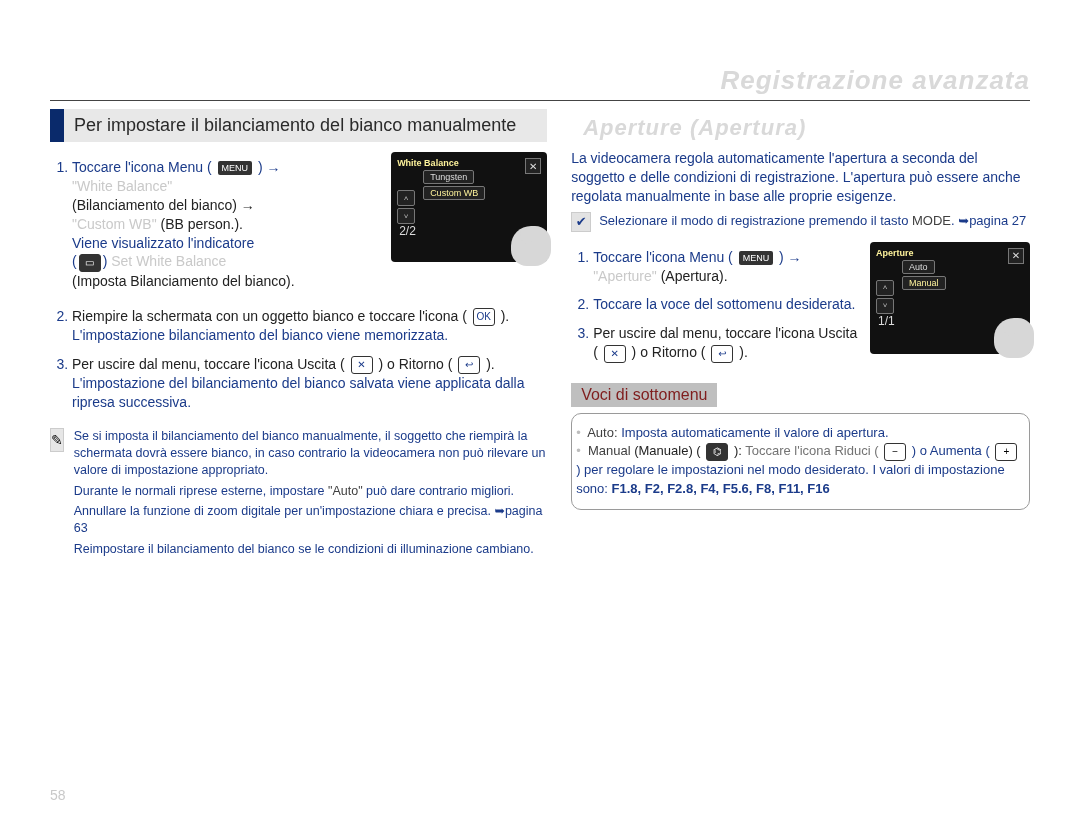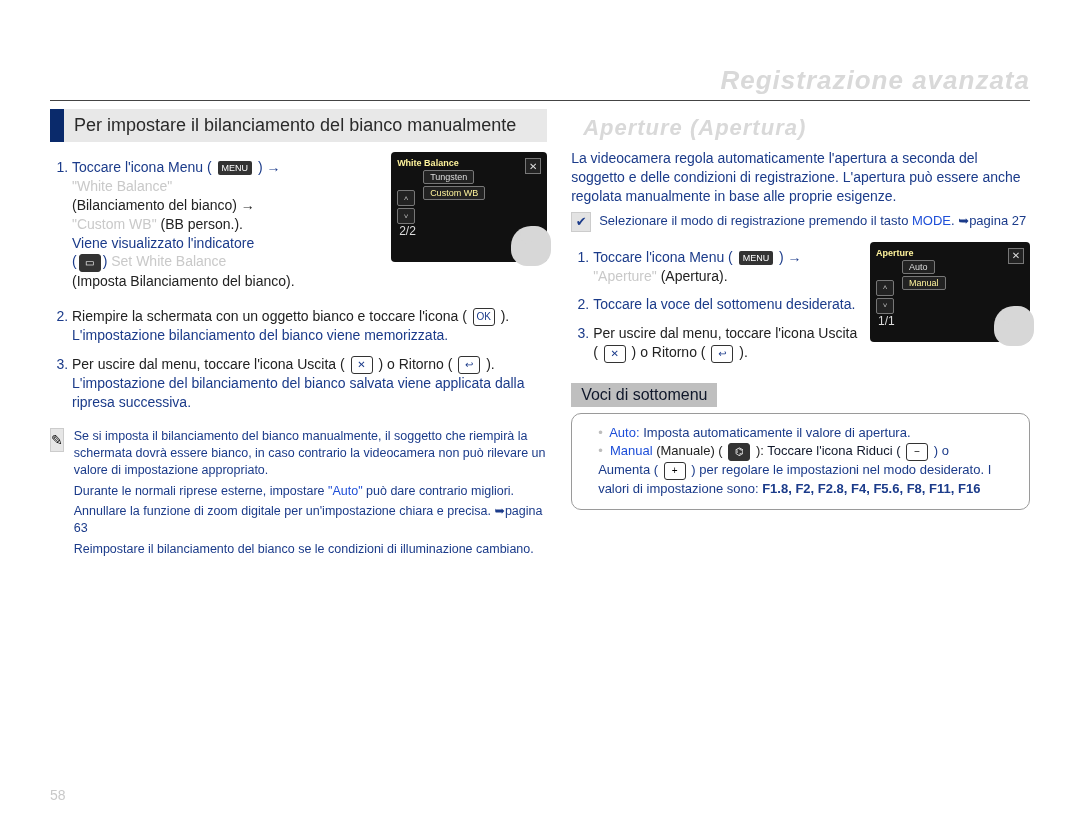--- a/index.html
+++ b/index.html
@@ -10,36 +10,36 @@
   .left{width:52%}
   .right{width:48%}
   .bar{display:flex;align-items:stretch;margin-bottom:10px}
   .bar-accent{width:14px;background:#0a2a6b}
   .bar-title{flex:1;background:#e8e8e8;padding:6px 10px;font-size:18px;color:#2a2a2a}
   .rhead{font-size:22px;font-weight:700;font-style:italic;color:#d9d9d9;letter-spacing:1px;margin:6px 12px 8px}
   ol.steps{margin:6px 0 0 0;padding-left:22px;font-size:14px;color:#1b3b8a}
   ol.steps li{margin-bottom:10px;line-height:1.35}
   .blk{color:#222}
   .faint{color:#c9c9c9}
-  .dim{color:#1d4ed8}
+  .dim{color:#404040}
   .menu-chip{display:inline-block;background:#333;color:#fff;font-size:9px;padding:1px 4px;border-radius:2px;vertical-align:middle;margin:0 2px}
   .ico{display:inline-flex;align-items:center;justify-content:center;width:20px;height:16px;border:1px solid #333;border-radius:3px;font-size:10px;vertical-align:middle;margin:0 2px;background:#fff}
   .ico.dark{background:#333;color:#fff;border-color:#333}
   .notebox{display:flex;gap:10px;margin-top:16px}
   .noteicon{width:22px;height:22px;background:#e6e6e6;display:flex;align-items:center;justify-content:center;font-size:14px;border:1px solid #ccc}
   .notetext{font-size:12.5px;color:#1b3b8a;line-height:1.35}
   .notetext p{margin:0 0 4px}
   .precheck{display:flex;gap:8px;align-items:flex-start;margin:6px 0 10px}
   .checkbox{width:18px;height:18px;background:#e3e3e3;display:flex;align-items:center;justify-content:center;font-size:13px;color:#1b3b8a;border:1px solid #ccc}
   .ptext{font-size:13px;color:#1b3b8a;line-height:1.35}
-  .subhead{display:inline-block;background:#bfbfbf;color:#0f172a;font-size:16px;padding:3px 10px;margin:10px 0 6px}
-  .subbox{border:1px solid #9a9a9a;border-radius:10px;padding:10px 26px;font-size:13px;line-height:1.45}
+  .subhead{display:inline-block;background:#bfbfbf;color:#7f1d1d;font-size:16px;padding:3px 10px;margin:10px 0 6px}
+  .subbox{border:1px solid #9a9a9a;border-radius:10px;padding:10px 4px;font-size:13px;line-height:1.45}
   .subbox .dot{color:#bdbdbd}
   .screen{width:156px;height:110px;background:#111;border-radius:4px;position:relative;color:#3aa0ff;font-size:9px;padding:6px;box-sizing:border-box}
-  .screen.small{width:160px;height:100px}
+  .screen.small{width:160px;height:112px}
   .screen .title{color:#fdf29b;font-weight:bold;font-size:9px}
   .screen .close{position:absolute;top:6px;right:6px;width:14px;height:14px;border:1px solid #777;color:#ddd;font-size:10px;display:flex;align-items:center;justify-content:center;background:#222}
   .screen .row{display:flex;align-items:center;gap:4px;margin:2px 0;color:#ddd}
   .screen .btn{border:1px solid #777;border-radius:2px;padding:1px 6px;font-size:9px;color:#ddd;background:#222}
   .screen .side{position:absolute;left:6px;top:38px;display:flex;flex-direction:column;gap:2px}
   .screen .side .sbtn{width:16px;height:14px;border:1px solid #777;border-radius:2px;background:#222;color:#bbb;font-size:8px;display:flex;align-items:center;justify-content:center}
   .screen .page{all:unset;position:absolute;left:8px;top:72px;font-size:12px;color:#ddd}
   .screen .hand{position:absolute;right:-4px;bottom:-4px;width:40px;height:40px;border-radius:50% 40% 40% 40%;background:#d7d7d7}
   .screen .hand:before{content:"";position:absolute;left:10px;top:2px;width:10px;height:16px;background:#d7d7d7;border-radius:5px;transform:rotate(-15deg)}
   .screen .opt{margin-left:26px}
@@ -181,21 +181,21 @@
           <span class="dot">•&nbsp;</span>
           <span class="dim">Auto:</span>
           <span style="color:#1b3b8a"> Imposta automaticamente il valore di apertura.</span>
         </div>
         <div>
           <span class="dot">•&nbsp;</span>
           <span class="dim">Manual</span>
           <span class="blk"> (Manuale) (</span>
           <span class="ico dark">⌬</span>
           <span class="blk">): </span>
-          <span style="color:#0f172a">Toccare l'icona Riduci (</span>
+          <span style="color:#737373">Toccare l'icona Riduci (</span>
           <span class="ico">−</span>
           <span style="color:#1b3b8a">) o Aumenta (</span>
           <span class="ico">+</span>
           <span style="color:#1b3b8a">) per regolare le impostazioni nel modo desiderato. I valori di impostazione sono: </span>
           <span style="color:#1b3b8a;font-weight:bold">F1.8, F2, F2.8, F4, F5.6, F8, F11, F16</span>
         </div>
       </div>
     </div>
   </div>
 

